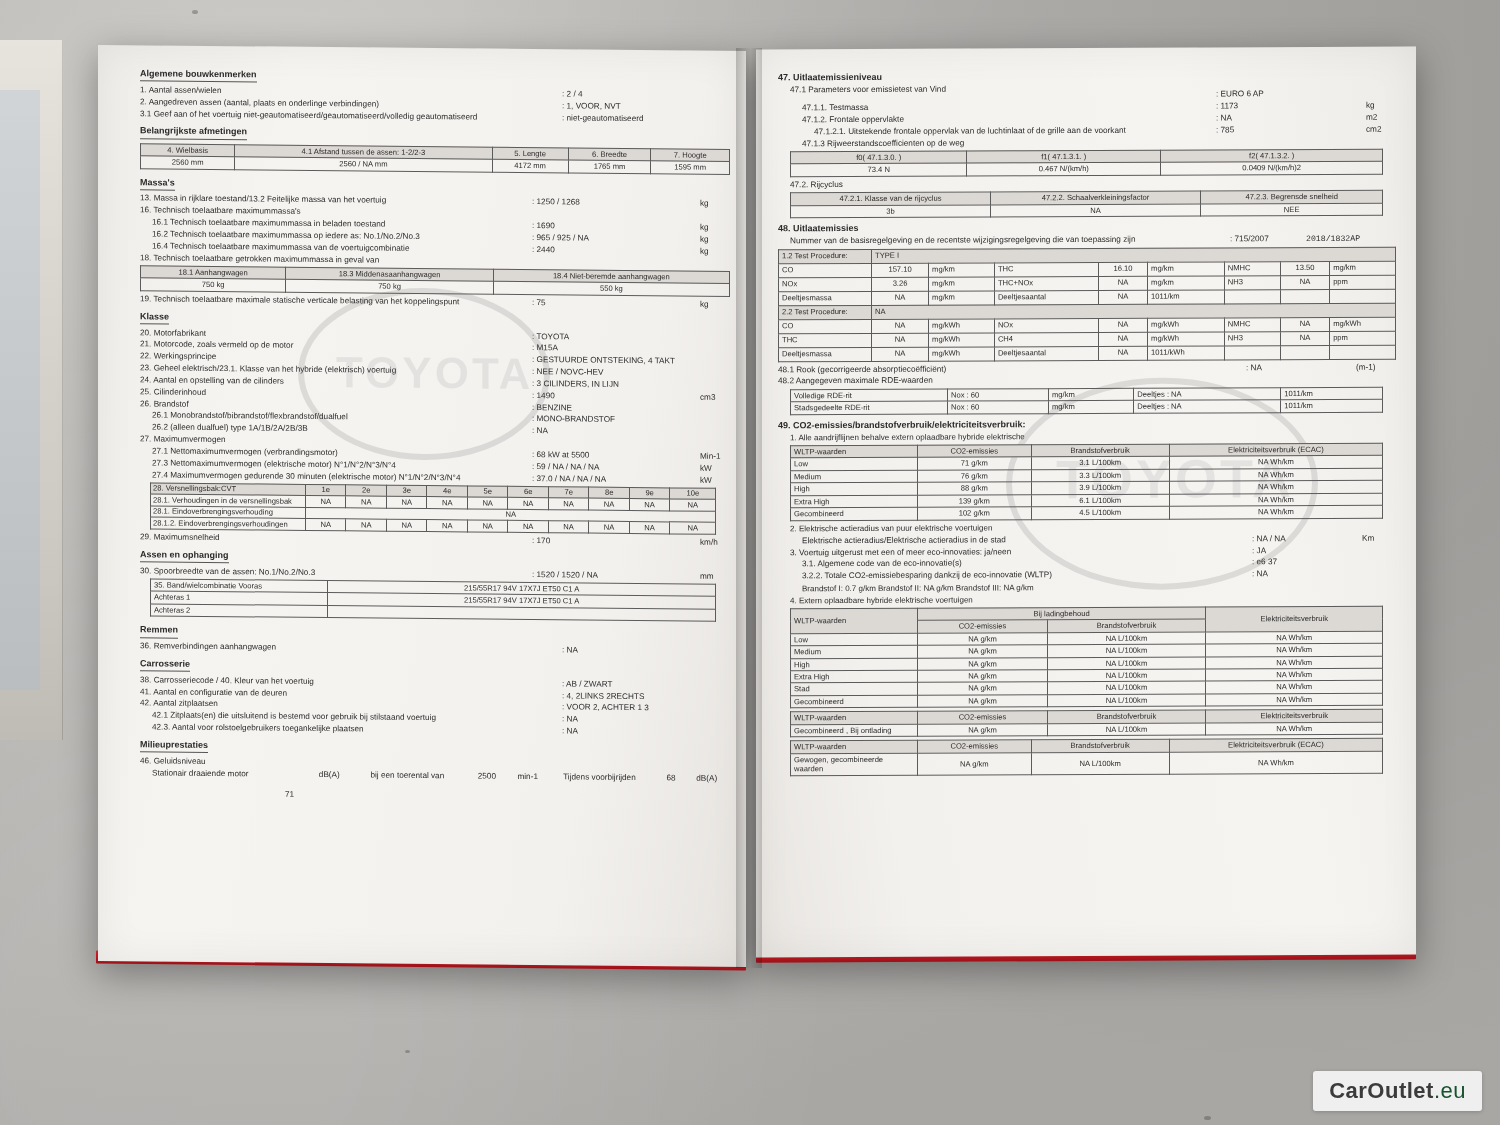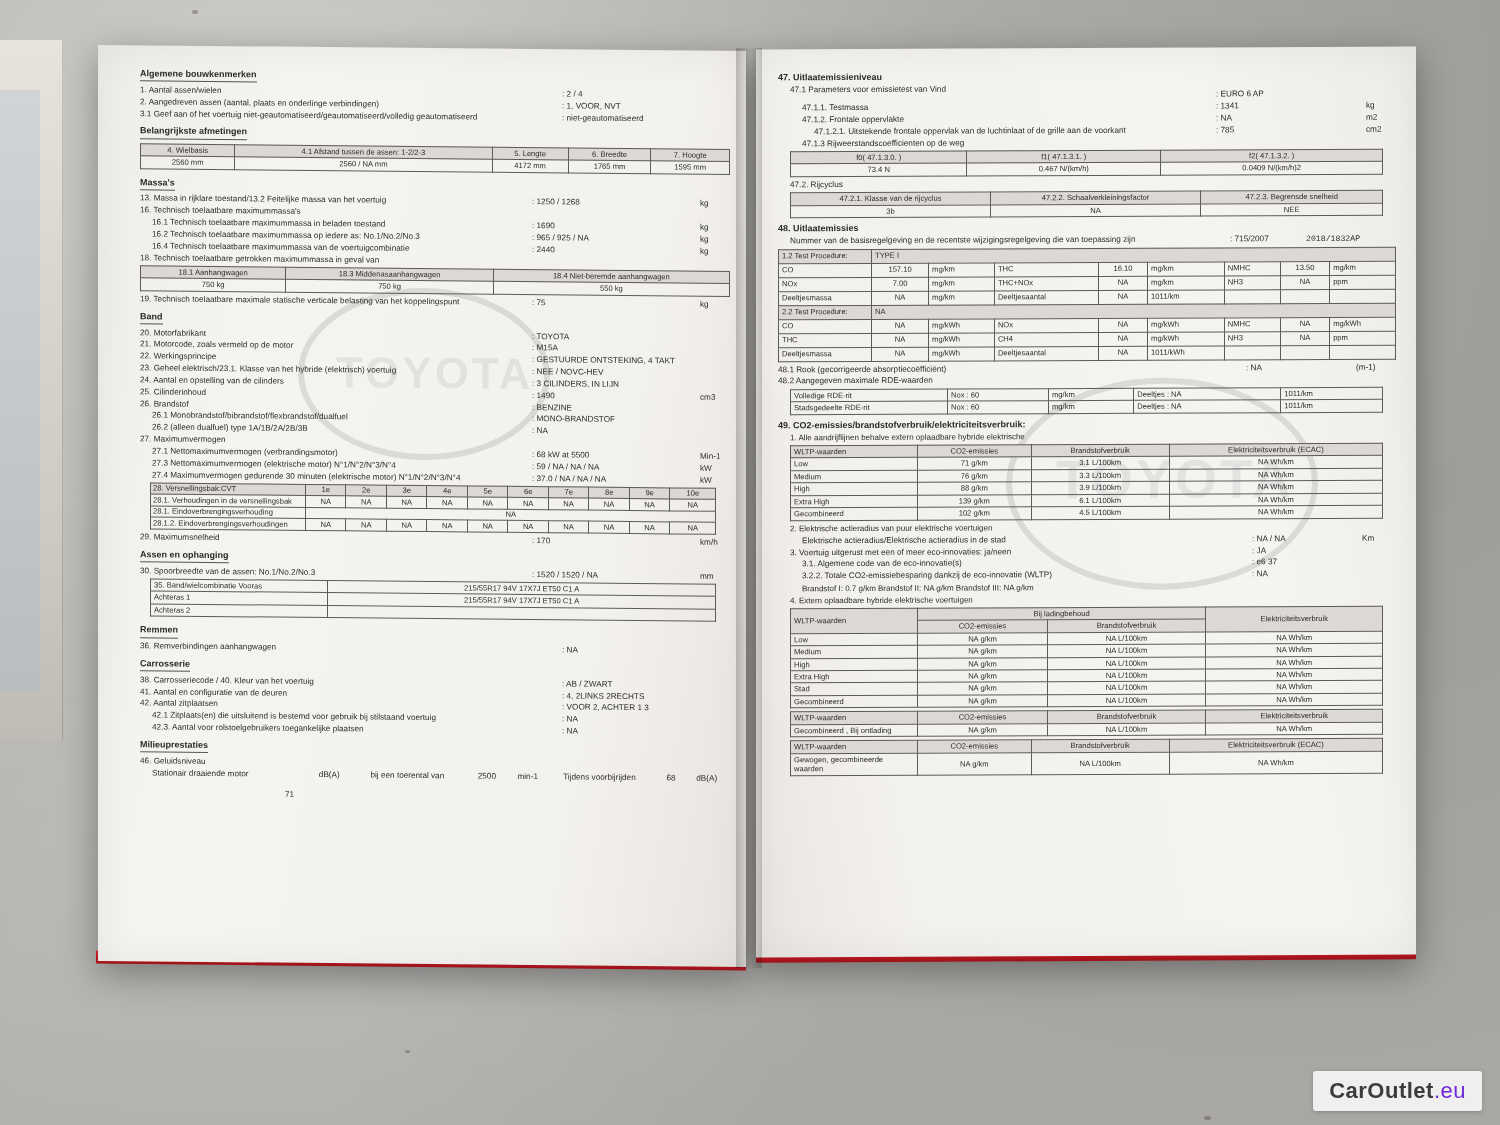--- a/index.html
+++ b/index.html
@@ -96,21 +96,21 @@
   
   .tbl-emis td{height:11px;}
   .logo{
     position:absolute;right:18px;bottom:14px;
     background:rgba(255,255,255,.82);
     padding:7px 16px;border-radius:3px;
     font-size:22px;color:#3b3b3b;font-weight:bold;
     letter-spacing:.5px;
     box-shadow:0 1px 4px rgba(0,0,0,.2);
   }
-  .logo .eu{color:#6d28d9;font-weight:normal;}
+  .logo .eu{color:#14532d;font-weight:normal;}
 </style>
 </head>
 <body>
 
 <div class="desk"></div>
 <div class="strip"></div>
 <div class="strip2"></div>
 <div class="speck" style="left:192px;top:10px;width:6px;height:4px;"></div>
 <div class="speck" style="left:1204px;top:1116px;width:7px;height:4px;"></div>
 <div class="speck" style="left:405px;top:1050px;width:5px;height:3px;"></div>
@@ -207,21 +207,21 @@
         </tr>
       </tbody>
         </table>
       <div class="row">
         <span class="lbl">19. Technisch toelaatbare maximale statische verticale belasting van het koppelingspunt</span>
         <span class="val">: 75</span>
         <span class="unit">kg</span>
       </div>
 
       
-      <div class="sec u">Band</div>
+      <div class="sec u">Klasse</div>
       <div class="row">
         <span class="lbl">20. Motorfabrikant</span>
         <span class="val">: TOYOTA</span>
         <span class="unit"></span>
       </div>
       <div class="row">
         <span class="lbl">21. Motorcode, zoals vermeld op de motor</span>
         <span class="val">: M15A</span>
         <span class="unit"></span>
       </div>
@@ -414,21 +414,21 @@
     <div class="doc doc-right">
 
       <div class="sec">47. Uitlaatemissieniveau</div>
       <div class="row ind1">
         <span class="lbl">47.1 Parameters voor emissietest van Vind</span>
         <span class="val" style="width:150px;margin-top:6px;">: EURO 6 AP</span>
         <span class="unit"></span>
       </div>
       <div class="row ind2">
         <span class="lbl">47.1.1. Testmassa</span>
-        <span class="val" style="width:150px;">: 1341</span>
+        <span class="val" style="width:150px;">: 1173</span>
         <span class="unit">kg</span>
       </div>
       <div class="row ind2">
         <span class="lbl">47.1.2. Frontale oppervlakte</span>
         <span class="val" style="width:150px;">: NA</span>
         <span class="unit">m2</span>
       </div>
       <div class="row ind3">
         <span class="lbl">47.1.2.1. Uitstekende frontale oppervlak van de luchtinlaat of de grille aan de voorkant</span>
         <span class="val" style="width:150px;">: 785</span>
@@ -488,21 +488,21 @@
           <td class="lft">mg/km</td>
           <td class="lft">THC</td>
           <td>16.10</td>
           <td class="lft">mg/km</td>
           <td class="lft">NMHC</td>
           <td>13.50</td>
           <td class="lft">mg/km</td>
         </tr>
         <tr>
           <td class="lft">NOx</td>
-          <td>7.00</td>
+          <td>3.26</td>
           <td class="lft">mg/km</td>
           <td class="lft">THC+NOx</td>
           <td>NA</td>
           <td class="lft">mg/km</td>
           <td class="lft">NH3</td>
           <td>NA</td>
           <td class="lft">ppm</td>
         </tr>
         <tr>
           <td class="lft">Deeltjesmassa</td>

